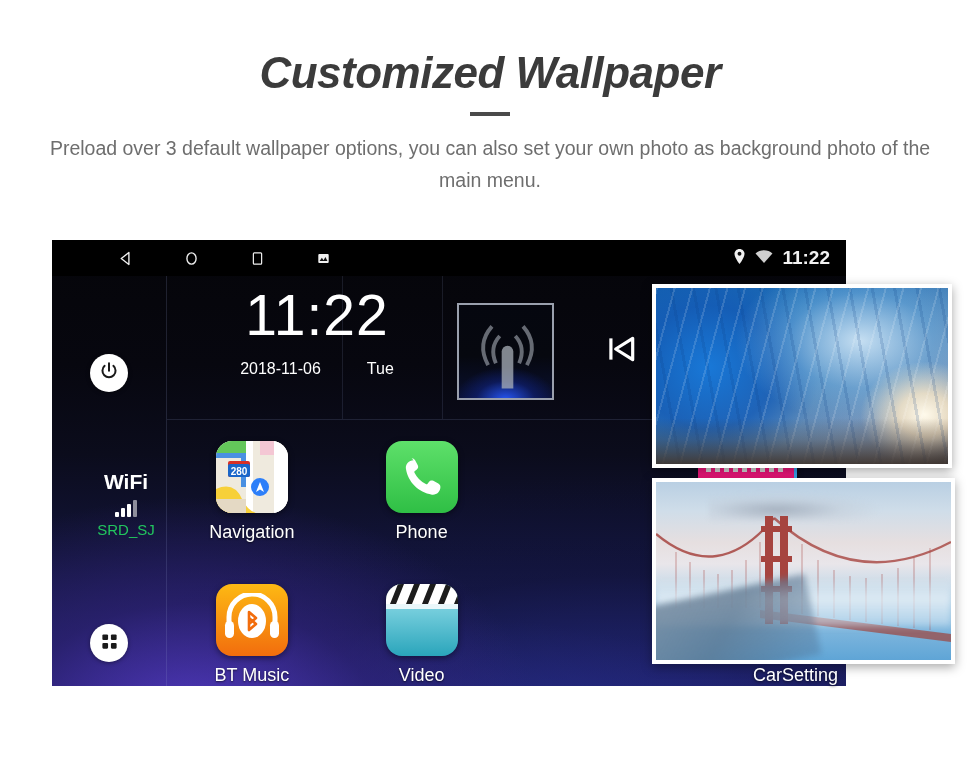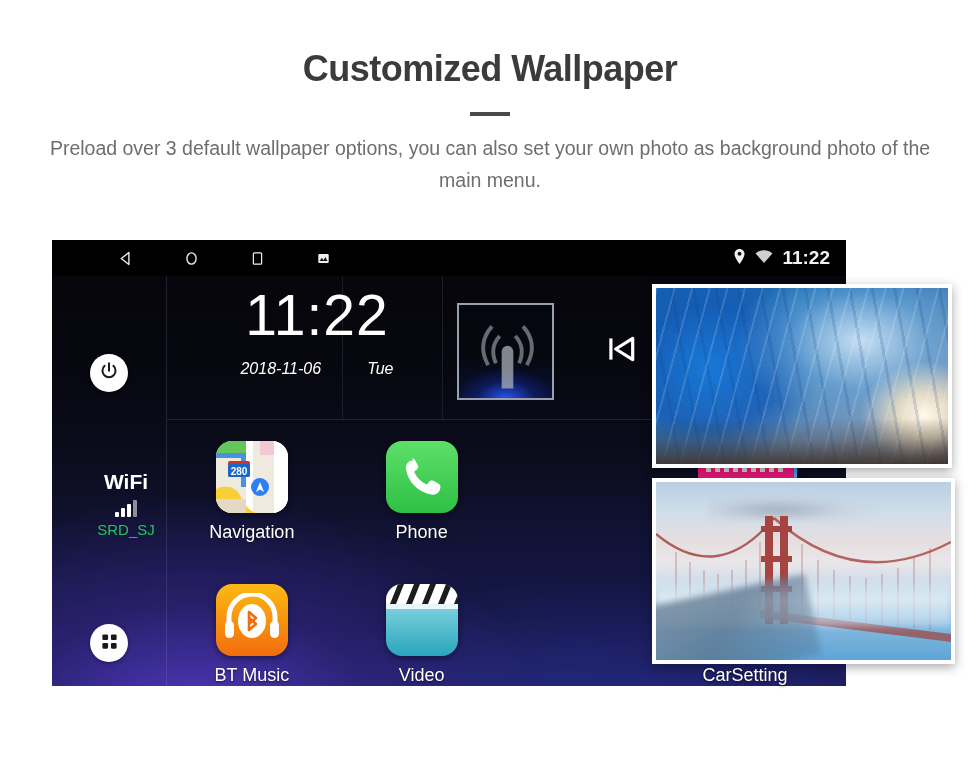--- a/index.html
+++ b/index.html
@@ -8,22 +8,23 @@
     background: #ffffff;
     font-family: "Liberation Sans", sans-serif;
     overflow: hidden;
   }
   .page { position: relative; width: 980px; height: 758px; background: #fff; }
 
   
   .hdr-title {
     position: absolute; left: 0; top: 48px; width: 980px;
     text-align: center;
-    font-size: 36px; font-weight: bold; color: #3b3b3b;
+    font-size: 44px; font-weight: bold; color: #3b3b3b;
     letter-spacing: -0.5px;
+    font-style: italic;
   }
   .hdr-rule {
     position: absolute; left: 470px; top: 112px;
     width: 40px; height: 4px; background: #4a4a4a;
   }
   .hdr-sub {
     position: absolute; left: 30px; top: 132px; width: 920px;
     text-align: center; font-size: 19.5px; color: #6e6e6e; line-height: 32px;
   }
 
@@ -93,21 +94,21 @@
   .wifi-bars i { display: block; width: 4px; background: #fff; border-radius: 1px; }
   .wifi-bars i.b1 { height: 5px; }
   .wifi-bars i.b2 { height: 9px; }
   .wifi-bars i.b3 { height: 13px; }
   .wifi-bars i.b4 { height: 17px; background: #8e8e9c; }
   .wifi-ssid { font-size: 15px; color: #22c55e; }
 
   
   .clockwidget { position: absolute; left: 150px; top: 42px; width: 230px; text-align: center; color: #fff; }
   .cw-time { font-size: 57px; line-height: 66px; font-weight: 300; letter-spacing: 1px; }
-  .cw-row { display: flex; justify-content: center; gap: 46px; margin-top: 12px; font-size: 16px; font-style: italic; }
+  .cw-row { display: flex; justify-content: center; gap: 46px; margin-top: 12px; font-size: 16px; }
 
   
   .mediawidget { position: absolute; left: 405px; top: 46px; height: 130px; display: flex; align-items: center; }
   .album-art {
     width: 97px; height: 97px;
     border: 2px solid #9aa0ad;
     background:
       radial-gradient(ellipse 70% 45% at 50% 102%, rgba(40,90,255,0.95) 0%, rgba(18,40,150,0.45) 45%, rgba(3,6,20,0) 78%),
       linear-gradient(180deg, #05070f 0%, #06080f 55%, #0a1030 100%);
       position: relative; overflow: hidden;
@@ -183,21 +184,21 @@
     position: absolute; left: 698px; top: 464px; width: 96px; height: 34px;
     background: linear-gradient(180deg, #f3197f 0%, #e61273 100%);
     overflow: hidden;
   }
   .peek-icon .strip { position:absolute; left:8%; top:6%; width:84%; height:18%; background: repeating-linear-gradient(90deg, #d8d8d8 0 5px, #f3197f 5px 9px); }
   .peek-icon .l1 { position:absolute; left:14%; top:46%; width:42%; height:8%; background:#2b0a18; }
   .peek-icon .l2 { position:absolute; left:10%; top:62%; width:50%; height:8%; background:#2b0a18; }
   .peek-icon .dial { position:absolute; right:10%; top:40%; width:30px; height:30px; border-radius:50%; background:#fff; }
   .peek-icon .dial::after { content:""; position:absolute; left:45%; top:14%; width:2px; height:11px; background:#e61273; transform: rotate(18deg); }
   .carsetting-label {
-    position: absolute; left: 652px; top: 665px; width: 186px; text-align: center;
+    position: absolute; left: 652px; top: 665px; width: 186px; text-align: right;
     font-size: 18px; color: #fff; text-shadow: 0 1px 3px rgba(0,0,0,0.7); z-index: 9;
   }
 </style>
 </head>
 <body>
 
 <div class="page">
 
   <div class="hdr-title">Customized Wallpaper</div>
   <div class="hdr-rule"></div>

